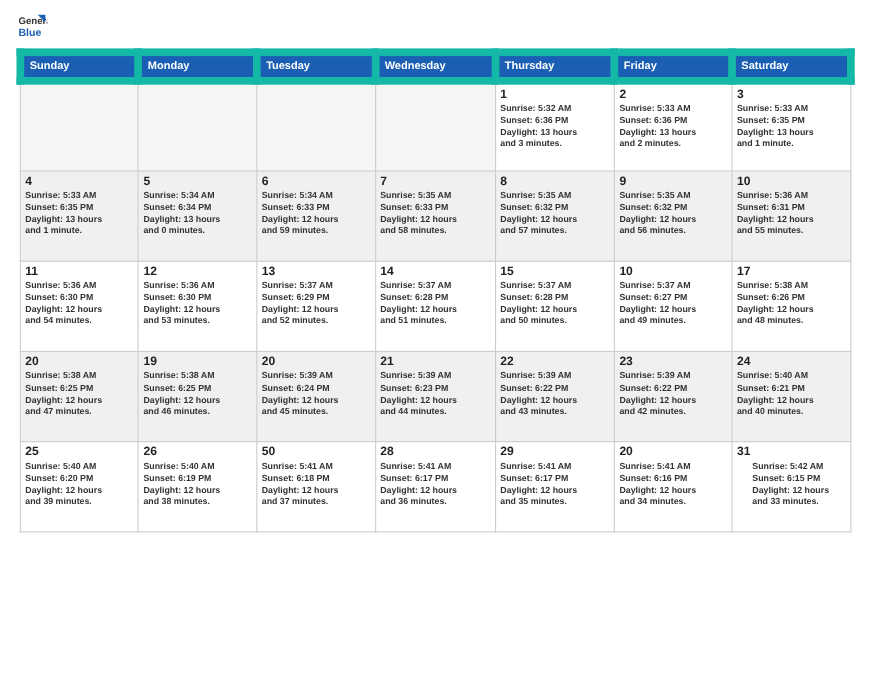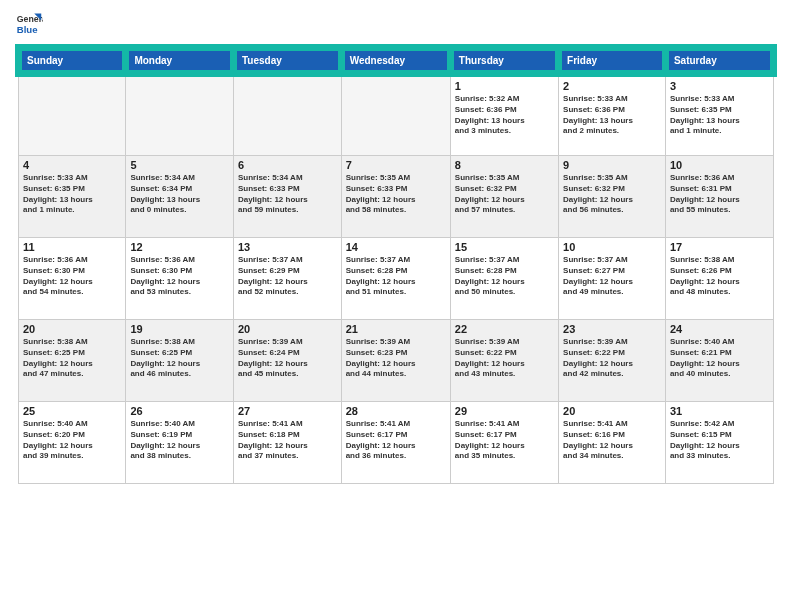--- a/index.html
+++ b/index.html
@@ -307,21 +307,21 @@
 and 39 minutes.</div>
           </td>
           <td>
             <span class="day-num">26</span>
             <div class="day-info" style="white-space: pre-line;">Sunrise: 5:40 AM
 Sunset: 6:19 PM
 Daylight: 12 hours
 and 38 minutes.</div>
           </td>
           <td>
-            <span class="day-num">27</span>
+            <span class="day-num">50</span>
             <div class="day-info" style="white-space: pre-line;">Sunrise: 5:41 AM
 Sunset: 6:18 PM
 Daylight: 12 hours
 and 37 minutes.</div>
           </td>
           <td>
             <span class="day-num">28</span>
             <div class="day-info" style="white-space: pre-line;">Sunrise: 5:41 AM
 Sunset: 6:17 PM
 Daylight: 12 hours
@@ -336,21 +336,21 @@
           </td>
           <td>
             <span class="day-num">20</span>
             <div class="day-info" style="white-space: pre-line;">Sunrise: 5:41 AM
 Sunset: 6:16 PM
 Daylight: 12 hours
 and 34 minutes.</div>
           </td>
           <td>
             <span class="day-num">31</span>
-            <div class="day-info" style="white-space: pre-line;">Sunrise: 5:42 AM
+            <div class="day-info" style="white-space: pre-line; margin-left: 14px;">Sunrise: 5:42 AM
 Sunset: 6:15 PM
 Daylight: 12 hours
 and 33 minutes.</div>
           </td>
         </tr>
       </tbody>
   </table>
 </div>
 
 </body></html>

